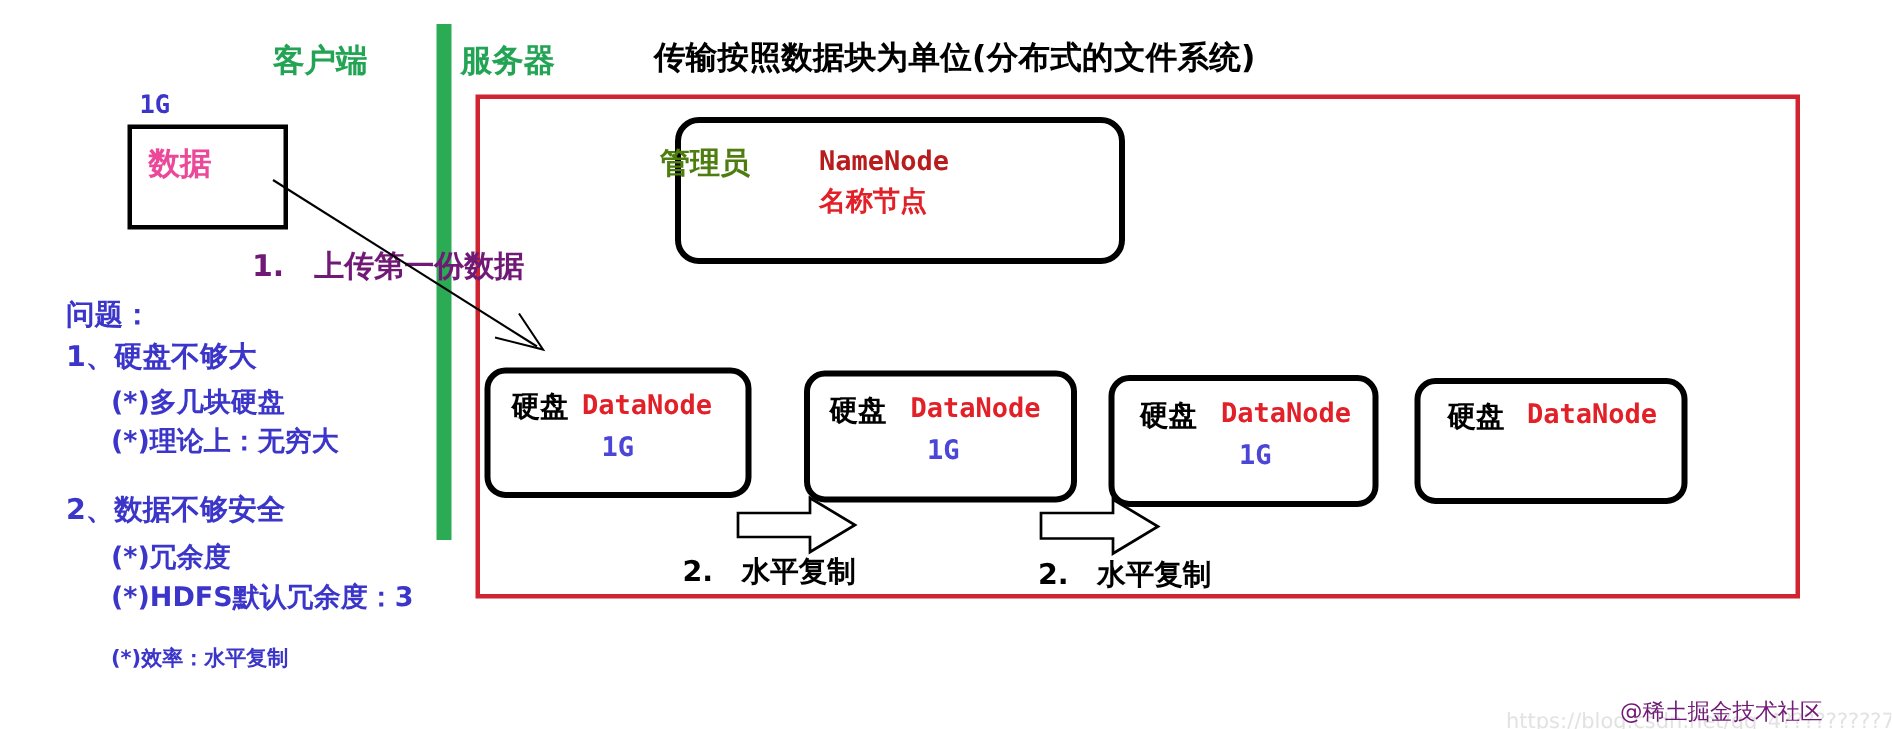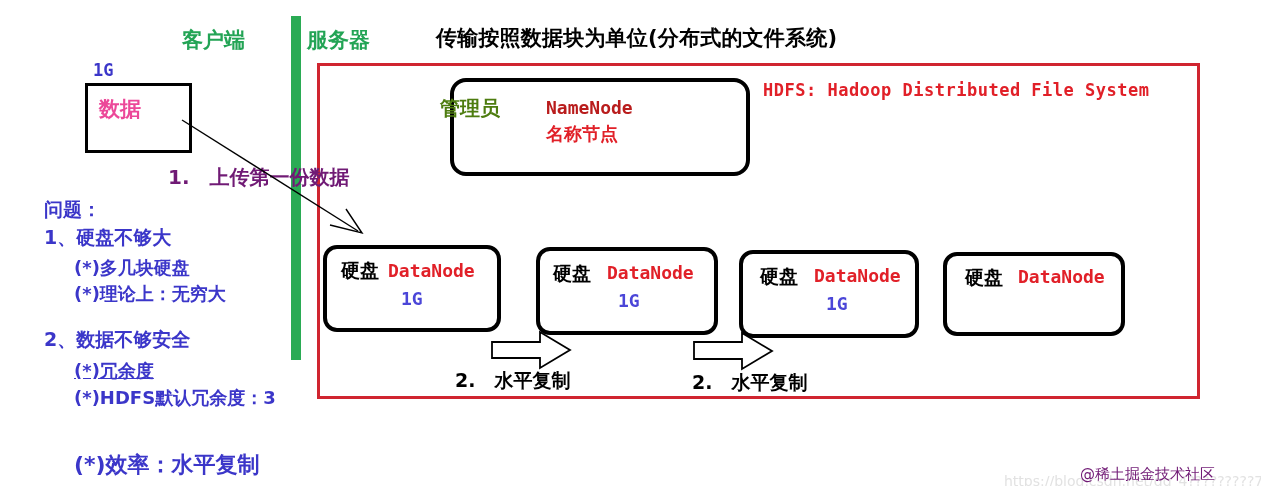--- a/index.html
+++ b/index.html
@@ -115,23 +115,23 @@
     font-family: "DejaVu Sans", "Liberation Sans", sans-serif;
     font-weight: bold;
     color: #3b36c9;
     white-space: nowrap;
   }
   #prob-title   { left: 44px;  top: 181px; font-size: 19px; }
   #prob-1       { left: 44px;  top: 209px; font-size: 19px; }
   #prob-1-a     { left: 74px;  top: 240px; font-size: 18px; }
   #prob-1-b     { left: 74px;  top: 266px; font-size: 18px; }
   #prob-2       { left: 44px;  top: 311px; font-size: 19px; }
-  #prob-2-a     { left: 74px;  top: 343px; font-size: 18px; text-decoration: underline; }
+  #prob-2-a     { left: 74px;  top: 343px; font-size: 18px; }
   #prob-2-b     { left: 74px;  top: 370px; font-size: 18px; text-align: right; }
-  #prob-2-c     { left: 74px;  top: 434px; font-size: 22px; text-align: center; }
+  #prob-2-c     { left: 74px;  top: 414px; font-size: 14px; text-align: center; }
   #prob-2-d     { left: 74px;  top: 440px; font-size: 18px; }
   .mono-inline {
     font-family: "DejaVu Sans Mono", "Liberation Mono", monospace;
   }
 
   
   #namenode-box {
     left: 450px;
     top: 62px;
     width: 300px;
@@ -239,21 +239,20 @@
 
 <div id="canvas">
 
   <div class="abs" id="green-divider"></div>
 
   <div class="abs header-label" id="label-client">客户端</div>
   <div class="abs header-label" id="label-server">服务器</div>
   <div class="abs" id="main-title">传输按照数据块为单位(分布式的文件系统)</div>
 
   <div class="abs" id="hdfs-red-box"></div>
-  <div class="abs" id="hdfs-expansion">HDFS: Hadoop Distributed File System</div>
 
   <div class="abs" id="data-size-label">1G</div>
   <div class="abs" id="data-box"></div>
   <div class="abs" id="data-box-label">数据</div>
 
   <div class="abs" id="step1-caption">1.　上传第一份数据</div>
 
   <div class="abs prob" id="prob-title">问题：</div>
   <div class="abs prob" id="prob-1">1、硬盘不够大</div>
   <div class="abs prob" id="prob-1-b">(*)理论上：无穷大</div>

